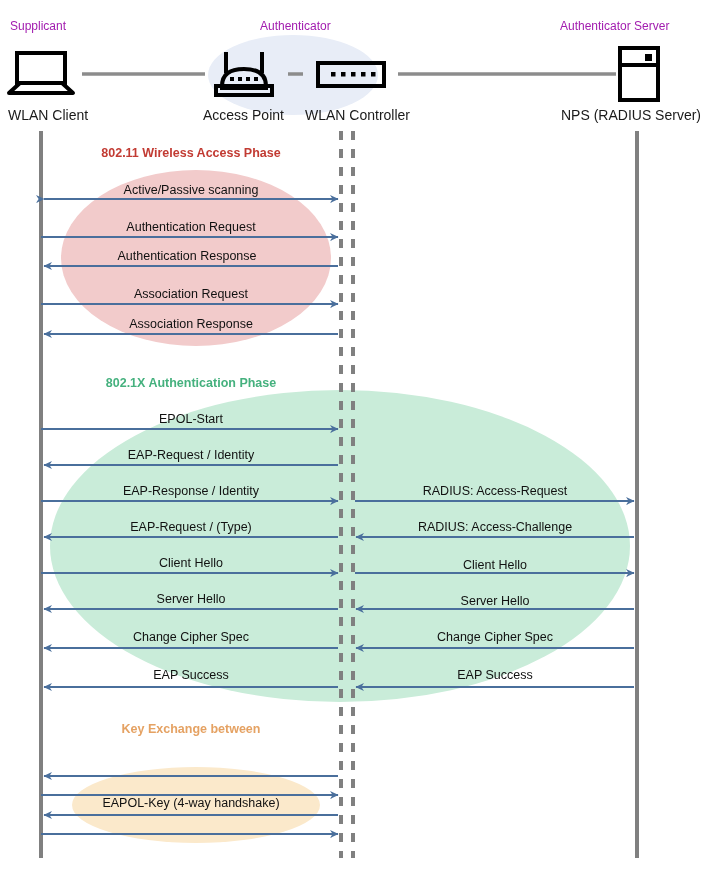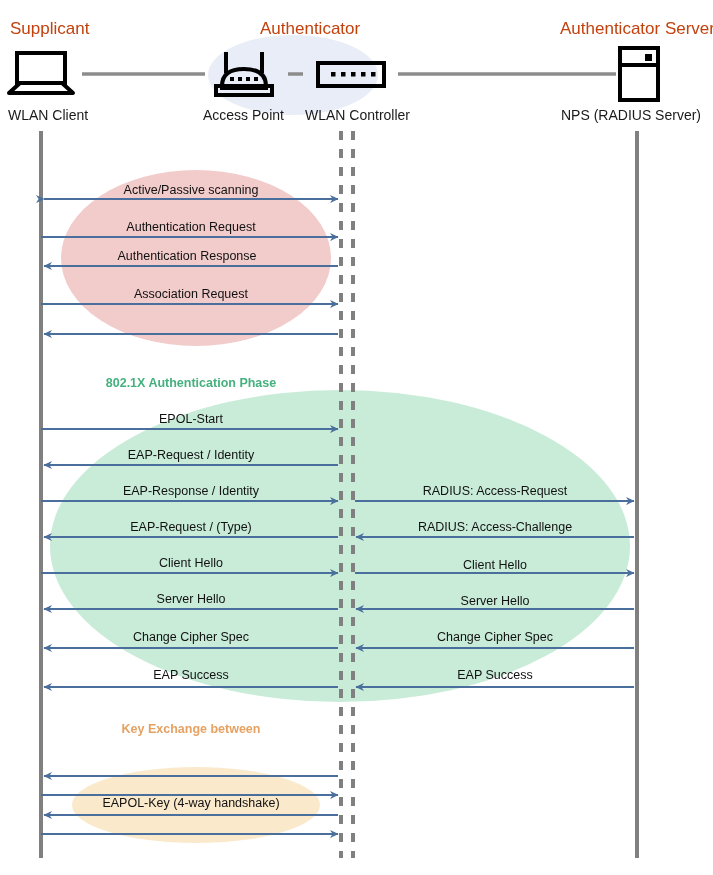--- a/index.html
+++ b/index.html
@@ -6,21 +6,21 @@
   body{
     width:713px;height:875px;position:relative;overflow:hidden;
     font-family:"Liberation Sans","DejaVu Sans",sans-serif;
     color:#1a1a1a;
   }
   #stage{position:absolute;left:0;top:0;width:713px;height:875px;}
   svg.layer{position:absolute;left:0;top:0;width:713px;height:875px;}
   .txt{position:absolute;white-space:nowrap;line-height:1;}
 
   
-  .actor-top{font-size:17px;color:#c2410c;}
+  .actor-top{font-size:12px;color:#a21caf;}
   .actor-bot{font-size:14px;color:#1a1a1a;}
 
   
   .phase-title{font-size:12.5px;font-weight:bold;text-align:center;}
   .phase-red{color:#c23b33;}
   .phase-green{color:#45b17e;}
   .phase-orange{color:#e5a263;}
 
   
   .msg{font-size:12.5px;color:#111111;text-align:center;}
@@ -129,25 +129,27 @@
 
   <div class="txt actor-top" style="left:10px;top:20px;">Supplicant</div>
   <div class="txt actor-top" style="left:260px;top:20px;">Authenticator</div>
   <div class="txt actor-top" style="left:560px;top:20px;">Authenticator Server</div>
 
   <div class="txt actor-bot" style="left:8px;top:108px;">WLAN Client</div>
   <div class="txt actor-bot" style="left:203px;top:108px;">Access Point</div>
   <div class="txt actor-bot" style="left:305px;top:108px;">WLAN Controller</div>
   <div class="txt actor-bot" style="left:561px;top:108px;">NPS (RADIUS Server)</div>
 
+  <div class="txt phase-title phase-red" style="left:41px;top:147px;width:300px;">802.11 Wireless Access Phase</div>
 
   <div class="txt msg" style="left:41px;top:184px;width:300px;">Active/Passive scanning</div>
   <div class="txt msg" style="left:41px;top:221px;width:300px;">Authentication Request</div>
   <div class="txt msg" style="left:37px;top:250px;width:300px;">Authentication Response</div>
   <div class="txt msg" style="left:41px;top:288px;width:300px;">Association Request</div>
+  <div class="txt msg" style="left:41px;top:318px;width:300px;">Association Response</div>
 
   <div class="txt phase-title phase-green" style="left:41px;top:377px;width:300px;">802.1X Authentication Phase</div>
 
   <div class="txt msg" style="left:41px;top:413px;width:300px;">EPOL-Start</div>
   <div class="txt msg" style="left:41px;top:449px;width:300px;">EAP-Request / Identity</div>
   <div class="txt msg" style="left:41px;top:485px;width:300px;">EAP-Response / Identity</div>
   <div class="txt msg" style="left:41px;top:521px;width:300px;">EAP-Request / (Type)</div>
   <div class="txt msg" style="left:41px;top:557px;width:300px;">Client Hello</div>
   <div class="txt msg" style="left:41px;top:593px;width:300px;">Server Hello</div>
   <div class="txt msg" style="left:41px;top:631px;width:300px;">Change Cipher Spec</div>

